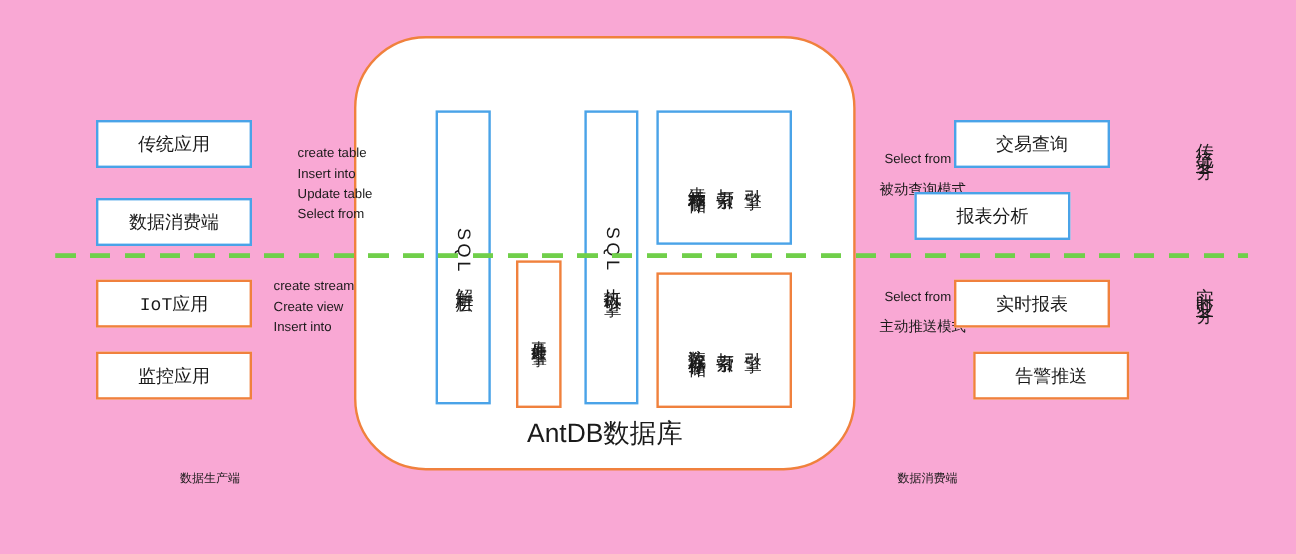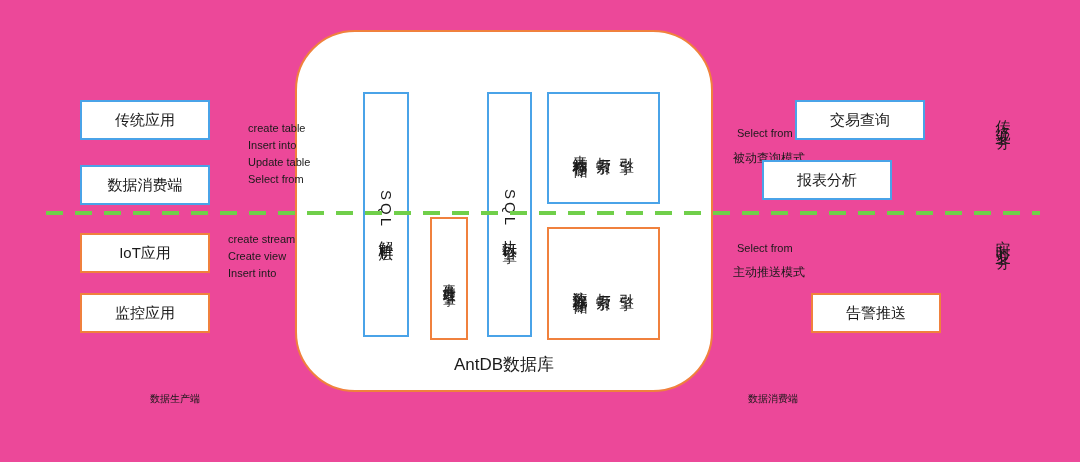--- a/index.html
+++ b/index.html
@@ -3,21 +3,21 @@
 <meta charset="utf-8">
 <style>
   :root{
     --blue:#4aa3e8;
     --orange:#f0813d;
     --green:#70cf4a;
     --text:#1a1a1a;
   }
   html,body{margin:0;padding:0;background:#ffffff;}
   #canvas{
-    position:relative;width:1080px;height:462px;background:#ec4899;
+    position:relative;width:1080px;height:462px;background:#f9a8d4;
     font-family:"Liberation Sans",sans-serif;color:var(--text);
     overflow:hidden;
   }
   .box{
     position:absolute;display:flex;align-items:center;justify-content:center;
     background:#fff;box-sizing:border-box;font-size:15px;z-index:2;
   }
   .b-blue{border:2px solid var(--blue);}
   .b-orange{border:2px solid var(--orange);}
   .appbox{width:130px;height:40px;}
@@ -37,21 +37,21 @@
     white-space:pre-line;line-height:1.55;letter-spacing:2px;
     text-align:center;
   }
   #antdb-container{
     position:absolute;left:295px;top:30px;width:418px;height:362px;
     border:2px solid var(--orange);border-radius:60px;background:#fff;
     box-sizing:border-box;z-index:1;
   }
   #antdb-title{
     position:absolute;left:0;right:0;bottom:14px;text-align:center;
-    font-size:17px;z-index:2;
+    font-size:22px;z-index:2;
   }
   #divider{
     position:absolute;left:46px;top:211px;width:994px;height:4px;z-index:5;
     background:repeating-linear-gradient(to right,
       var(--green) 0,var(--green) 17px,transparent 17px,transparent 29px);
   }
   .biz-label{
     position:absolute;font-size:15px;z-index:2;
     writing-mode:vertical-rl;text-orientation:upright;letter-spacing:5px;
   }
@@ -62,21 +62,21 @@
 <div id="canvas">
 
   <div id="divider"></div>
 
   <div class="box b-blue appbox" style="left:80px;top:100px;">
     <span>传统应用</span>
   </div>
   <div class="box b-blue appbox" style="left:80px;top:165px;">
     <span>数据消费端</span>
   </div>
-  <div class="box b-orange appbox" style="left:80px;top:233px;">
+  <div class="box b-orange appbox" style="left:80px;top:233px;font-family:Liberation Mono, monospace;">
     <span>IoT应用</span>
   </div>
   <div class="box b-orange appbox" style="left:80px;top:293px;">
     <span>监控应用</span>
   </div>
 
   <div class="ops" style="left:228px;top:120px;margin-left:20px;">create table
 Insert into
 Update table
 Select from</div>
@@ -119,20 +119,23 @@
   <div class="note-cn" style="left:733px;top:150px;">被动查询模式</div>
   <div class="note-en" style="left:737px;top:242px;">Select from</div>
   <div class="note-cn" style="left:733px;top:264px;">主动推送模式</div>
 
   <div class="box b-blue appbox" style="left:795px;top:100px;">
     <span>交易查询</span>
   </div>
   <div class="box b-blue appbox" style="left:762px;top:160px;">
     <span>报表分析</span>
   </div>
+  <div class="box b-orange appbox" style="left:795px;top:233px;">
+    <span>实时报表</span>
+  </div>
   <div class="box b-orange appbox" style="left:811px;top:293px;">
     <span>告警推送</span>
   </div>
 
   <div class="footer-label" style="left:748px;top:392px;">数据消费端</div>
 
   <div class="biz-label" style="left:993px;top:108px;">传统业务</div>
   <div class="biz-label" style="left:993px;top:228px;">实时业务</div>
 
 </div>

